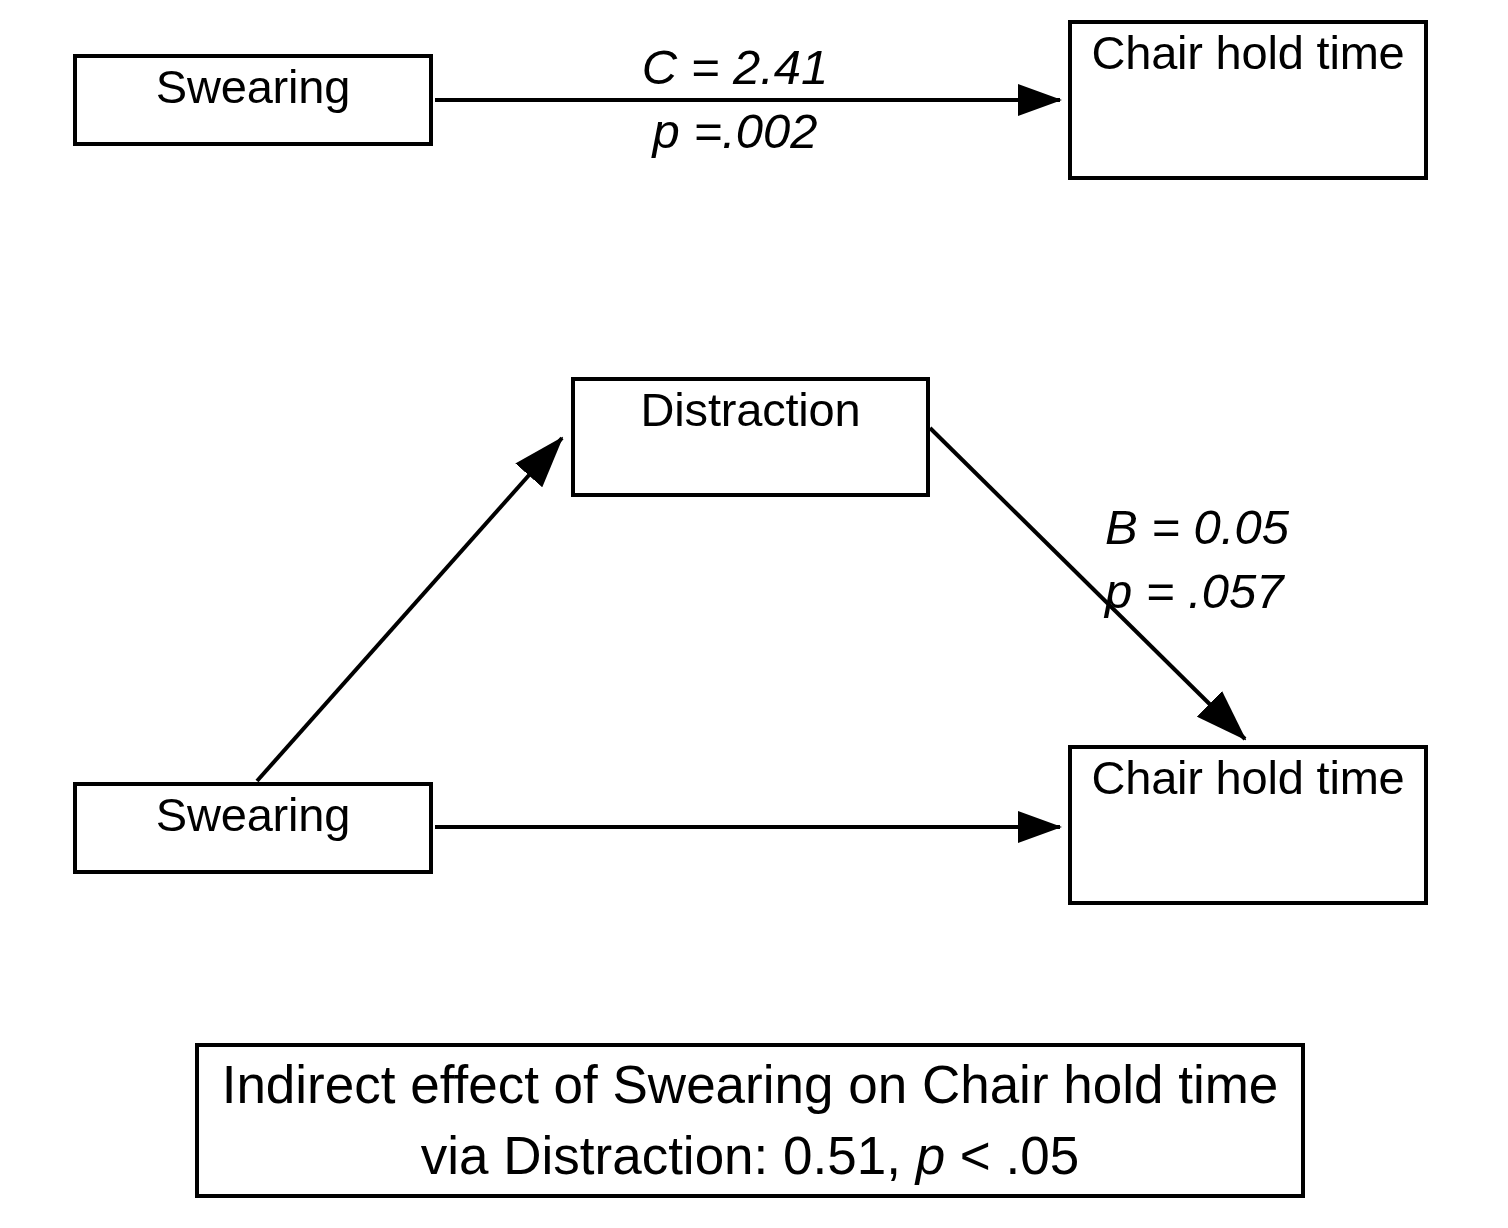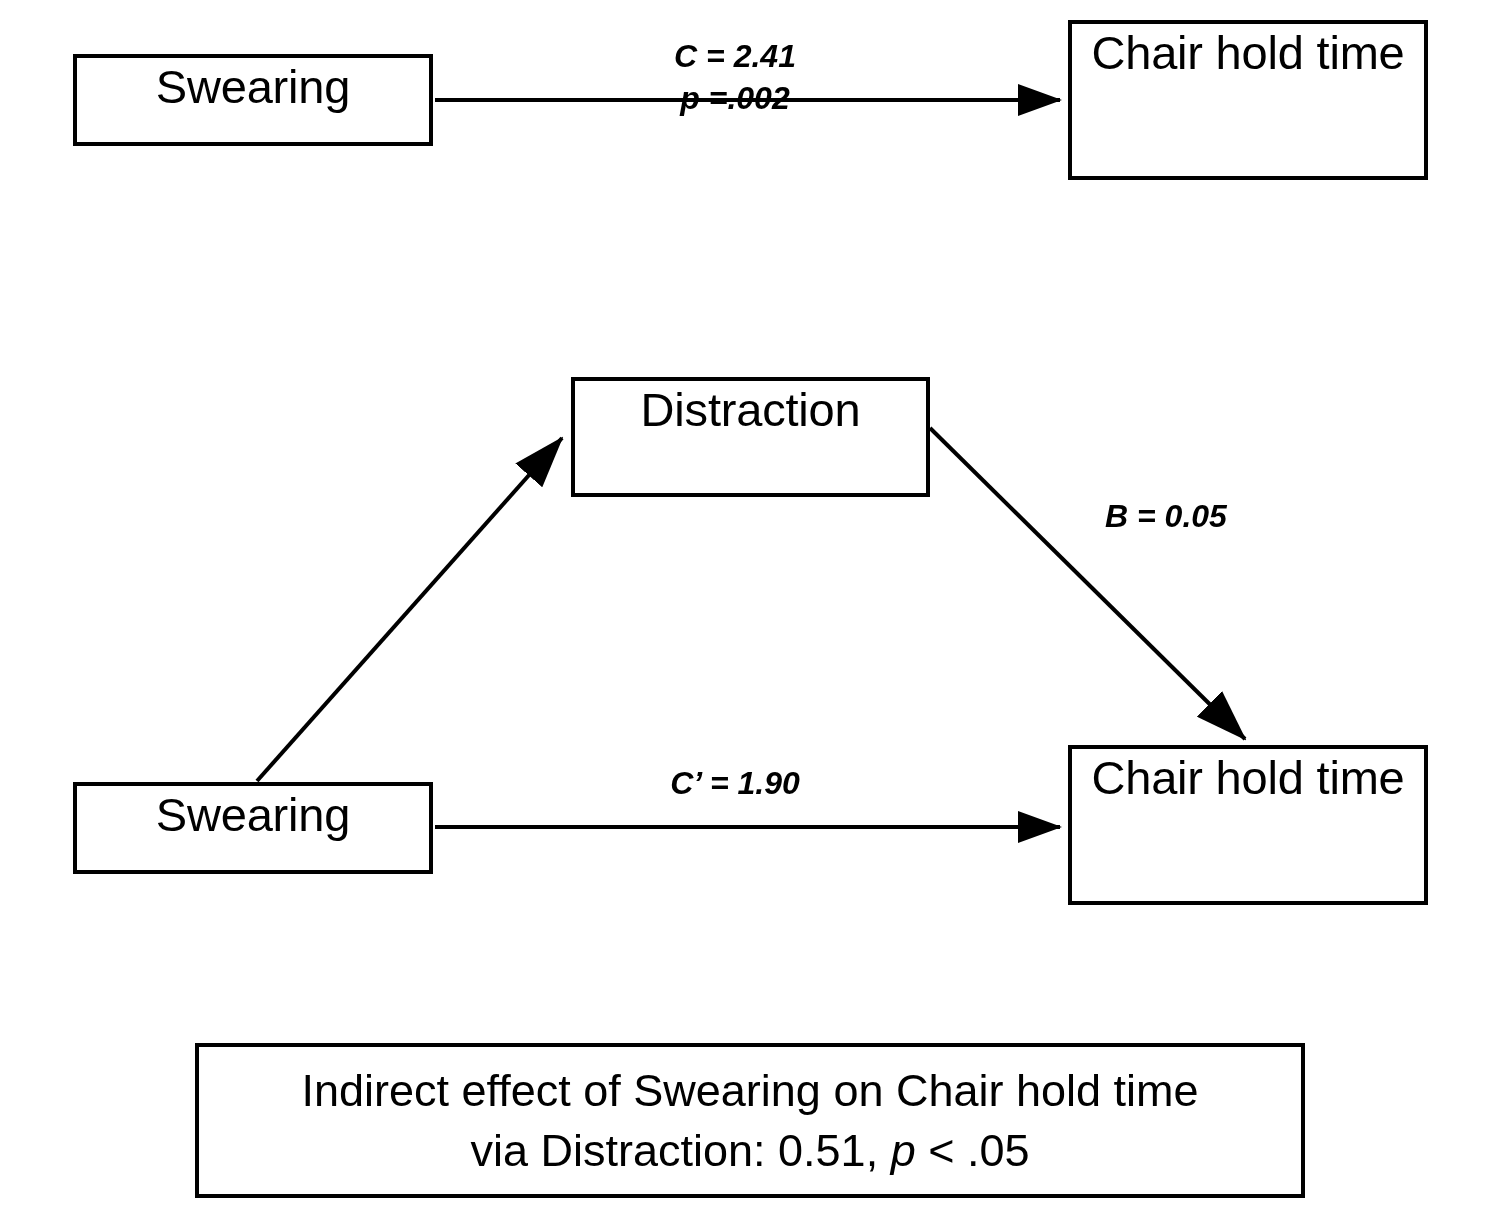--- a/index.html
+++ b/index.html
@@ -47,46 +47,45 @@
     top: 1043px;
     width: 1110px;
     height: 155px;
     box-sizing: border-box;
     border: 4px solid #000000;
     background: #ffffff;
     display: flex;
     align-items: center;
     justify-content: center;
     text-align: center;
-    font-size: 45px;
+    font-size: 53px;
     line-height: 1.33;
     z-index: 3;
   }
   #box-summary .sum-line { display: block; }
   .ital { font-style: italic; }
 
   
   #arrow-layer {
     position: absolute;
     left: 0; top: 0;
     width: 1508px;
     height: 1228px;
     z-index: 1;
   }
 
   
   .path-label {
     position: absolute;
     font-style: italic;
-    font-size: 32px;
+    font-size: 49px;
     line-height: 1.30;
     white-space: nowrap;
     text-align: center;
     z-index: 2;
-    font-weight: bold;
   }
   .path-label .lab-line { display: block; }
 
   #label-c       { left: 570px;  top: 36px;  width: 330px; }
   #label-c-prime { left: 570px;  top: 763px; width: 330px; }
   #label-a       { left: 185px;  top: 496px; width: 300px; text-align: left; }
   #label-b       { left: 1105px; top: 496px; width: 300px; text-align: left; }
 </style>
 </head>
 <body>
@@ -139,24 +138,24 @@
   </div>
 
   <div class="path-label" id="label-c">
     <span class="lab-line">C = 2.41</span>
     <span class="lab-line">p =.002</span>
   </div>
 
 
   <div class="path-label" id="label-b">
     <span class="lab-line">B = 0.05</span>
+    <span class="lab-line">p = .057</span>
   </div>
 
   <div class="path-label" id="label-c-prime">
-    <span class="lab-line">C’ = 1.90</span>
   </div>
 
   <div id="box-summary">
     <span>
       <span class="sum-line">Indirect effect of Swearing on Chair hold time</span>
       <span class="sum-line"><span>via Distraction: 0.51, </span><span class="ital">p</span><span> &lt; .05</span></span>
     </span>
   </div>
 
 </div>

